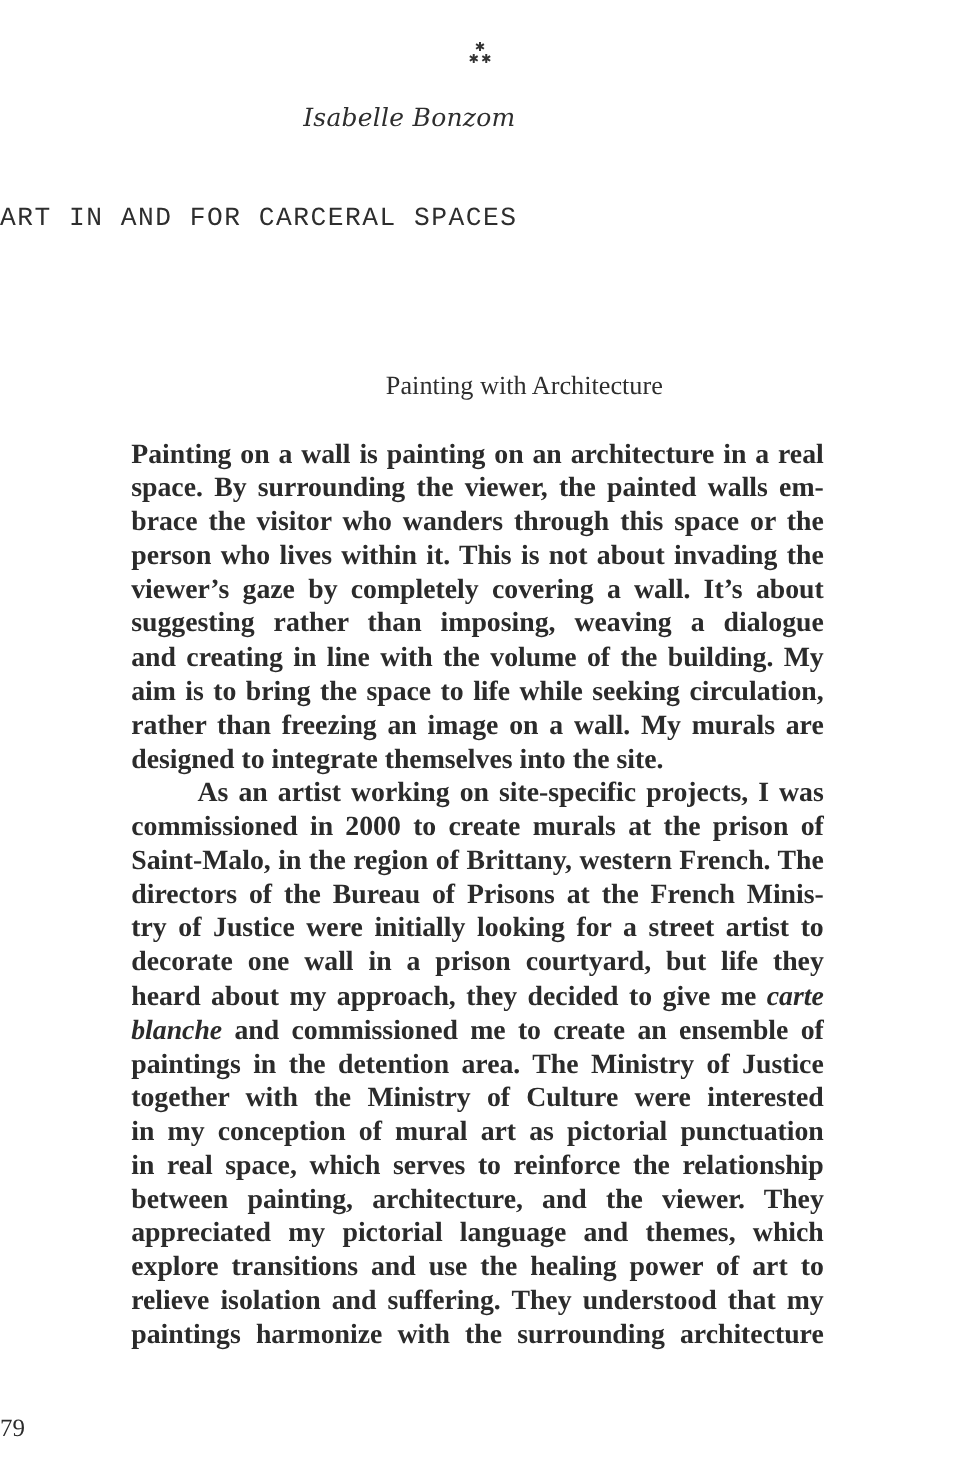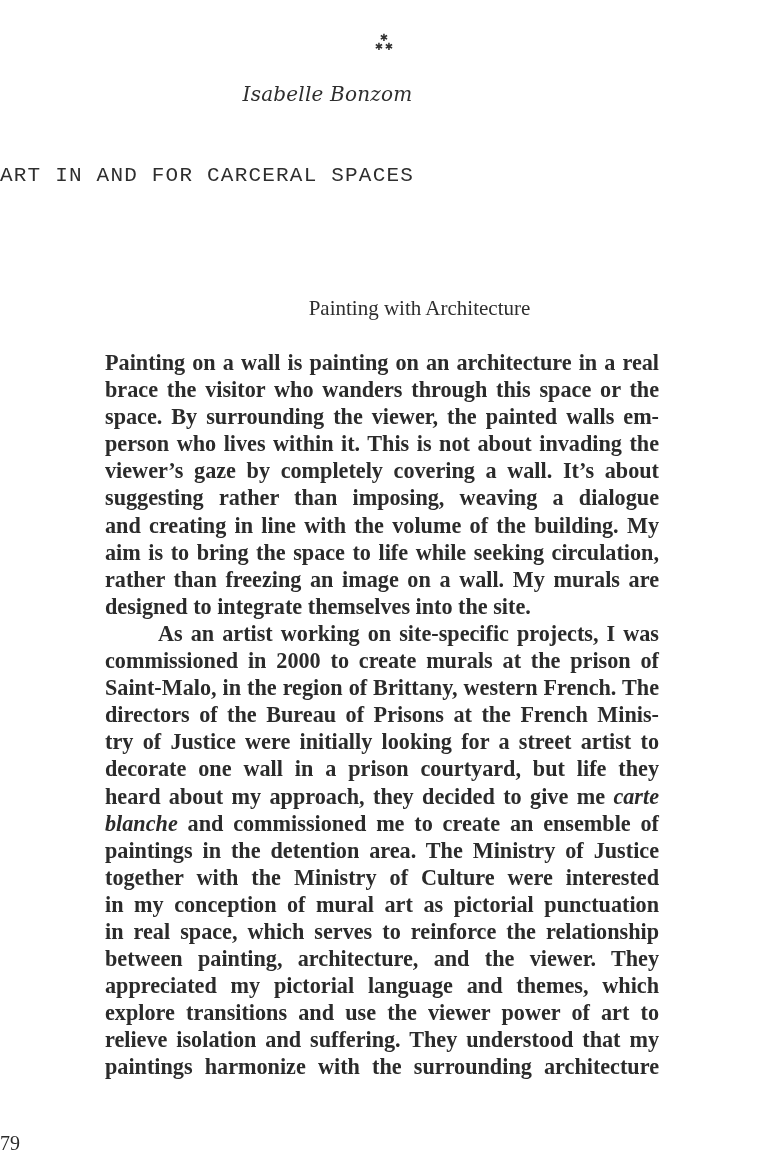--- a/index.html
+++ b/index.html
@@ -112,22 +112,22 @@
 <div class="author">Isabelle Bonzom</div>
 
 <div class="chapter-title">ART IN AND FOR CARCERAL SPACES</div>
 
 <div class="section-heading">Painting with Architecture</div>
 
 <div class="body-text">
 
   <div>
     <span class="line">Painting on a wall is painting on an architecture in a real</span>
+    <span class="line">space. By surrounding the viewer, the painted walls em-</span>
     <span class="line">brace the visitor who wanders through this space or the</span>
-    <span class="line">space. By surrounding the viewer, the painted walls em-</span>
     <span class="line">person who lives within it. This is not about invading the</span>
     <span class="line">viewer’s gaze by completely covering a wall. It’s about</span>
     <span class="line">suggesting rather than imposing, weaving a dialogue</span>
     <span class="line">and creating in line with the volume of the building. My</span>
     <span class="line">aim is to bring the space to life while seeking circulation,</span>
     <span class="line">rather than freezing an image on a wall. My murals are</span>
     <span class="line last">designed to integrate themselves into the site.</span>
   </div>
 
   <div>
@@ -138,19 +138,19 @@
     <span class="line">try of Justice were initially looking for a street artist to</span>
     <span class="line">decorate one wall in a prison courtyard, but life they</span>
     <span class="line"><span>heard about my approach, they decided to give me</span> <em>carte</em></span>
     <span class="line"><em>blanche</em> <span>and commissioned me to create an ensemble of</span></span>
     <span class="line">paintings in the detention area. The Ministry of Justice</span>
     <span class="line">together with the Ministry of Culture were interested</span>
     <span class="line">in my conception of mural art as pictorial punctuation</span>
     <span class="line">in real space, which serves to reinforce the relationship</span>
     <span class="line">between painting, architecture, and the viewer. They</span>
     <span class="line">appreciated my pictorial language and themes, which</span>
-    <span class="line">explore transitions and use the viewer power of art to</span>
+    <span class="line">explore transitions and use the healing power of art to</span>
     <span class="line">relieve isolation and suffering. They understood that my</span>
     <span class="line">paintings harmonize with the surrounding architecture</span>
   </div>
 </div>
 
 <div class="page-number">79</div>
 
 </body></html>

